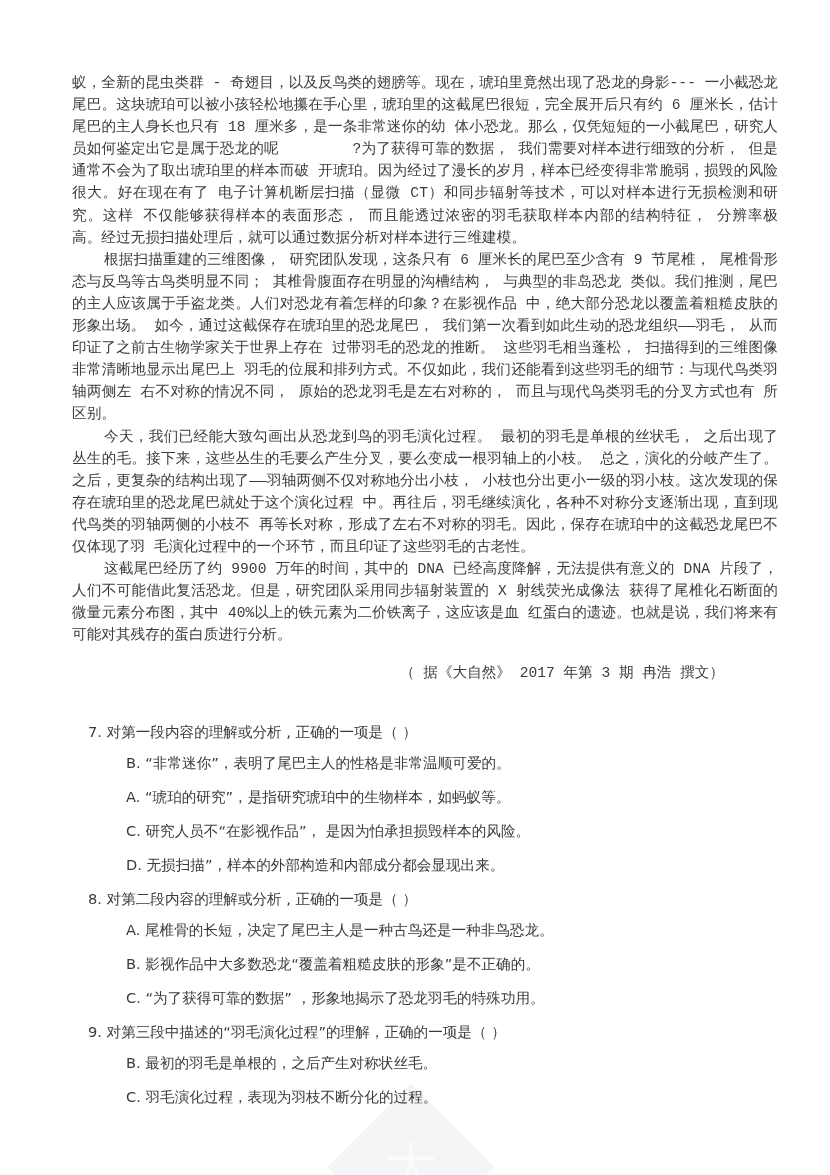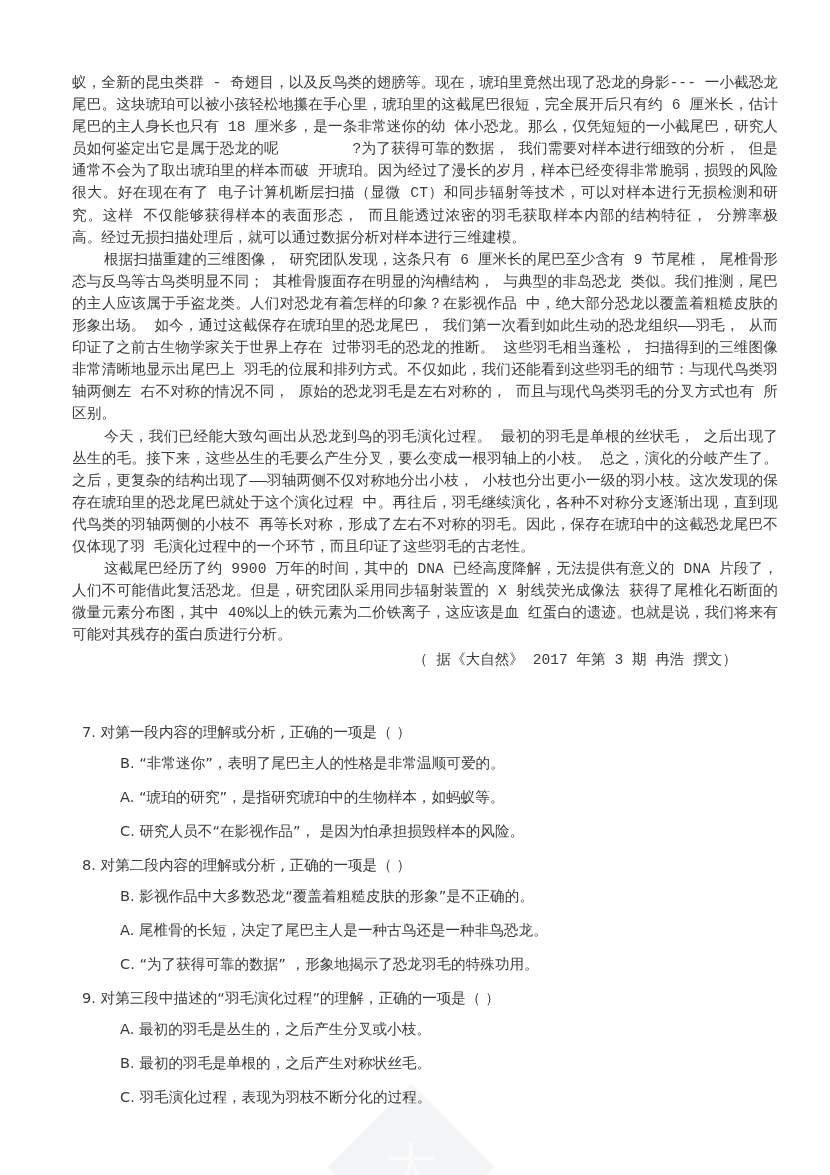--- a/index.html
+++ b/index.html
@@ -77,38 +77,38 @@
     text-justify: inter-character;
     letter-spacing: 0.05px;
     color: #3b3b3b;
     word-break: break-all;
   }
   .para.indent {
     text-indent: 32px;
   }
 
   .attrib {
-    margin: 3px;
+    margin: 16px;
     font-size: 14.6px;
     line-height: 22.1px;
     text-align: right;
     padding-right: 38px;
     color: #3b3b3b;
   }
 
   
   .q-block {
     position: absolute;
     left: 72px;
     top: 716px;
     width: 706px;
   }
 
   .question {
-    margin: 0 0 0 10px;
+    margin: 0 0 0 16px;
     font-size: 14.6px;
     line-height: 21px;
     color: #3b3b3b;
     white-space: nowrap;
   }
   .q-stem {
     padding-top: 5px;
     padding-bottom: 3px;
   }
   .q-option {
@@ -137,32 +137,32 @@
       <p class="attrib">（ 据《大自然》  2017 年第  3 期  冉浩  撰文）</p>
     </div>
 
     <div class="q-block">
 
       <div class="q-group">
         <p class="question q-stem"><span>7.</span>&nbsp;<span>对第一段内容的理解或分析 , 正确的一项是（  ）</span></p>
         <p class="question q-option">B.  “非常迷你”，表明了尾巴主人的性格是非常温顺可爱的。</p>
         <p class="question q-option">A.  “琥珀的研究”，是指研究琥珀中的生物样本，如蚂蚁等。</p>
         <p class="question q-option">C. 研究人员不“在影视作品”， 是因为怕承担损毁样本的风险。</p>
+        <p class="question q-option">D.  无损扫描”，样本的外部构造和内部成分都会显现出来。</p>
       </div>
 
       <div class="q-group">
         <p class="question q-stem"><span>8.</span>&nbsp;<span>对第二段内容的理解或分析 , 正确的一项是（  ）</span></p>
+        <p class="question q-option">A. 尾椎骨的长短，决定了尾巴主人是一种古鸟还是一种非鸟恐龙。</p>
         <p class="question q-option">B. 影视作品中大多数恐龙“覆盖着粗糙皮肤的形象”是不正确的。</p>
-        <p class="question q-option">A. 尾椎骨的长短，决定了尾巴主人是一种古鸟还是一种非鸟恐龙。</p>
         <p class="question q-option">C.  “为了获得可靠的数据”  ，形象地揭示了恐龙羽毛的特殊功用。</p>
       </div>
 
       <div class="q-group">
         <p class="question q-stem"><span>9.</span>&nbsp;<span>对第三段中描述的“羽毛演化过程”的理解，正确的一项是（  ）</span></p>
-        <p class="question q-option">A. 最初的羽毛是丛生的，之后产生分叉或小枝。</p>
         <p class="question q-option">B. 最初的羽毛是单根的，之后产生对称状丝毛。</p>
         <p class="question q-option">C. 羽毛演化过程，表现为羽枝不断分化的过程。</p>
 
       </div>
 
     </div>
 
   </div>
 </div>
 

